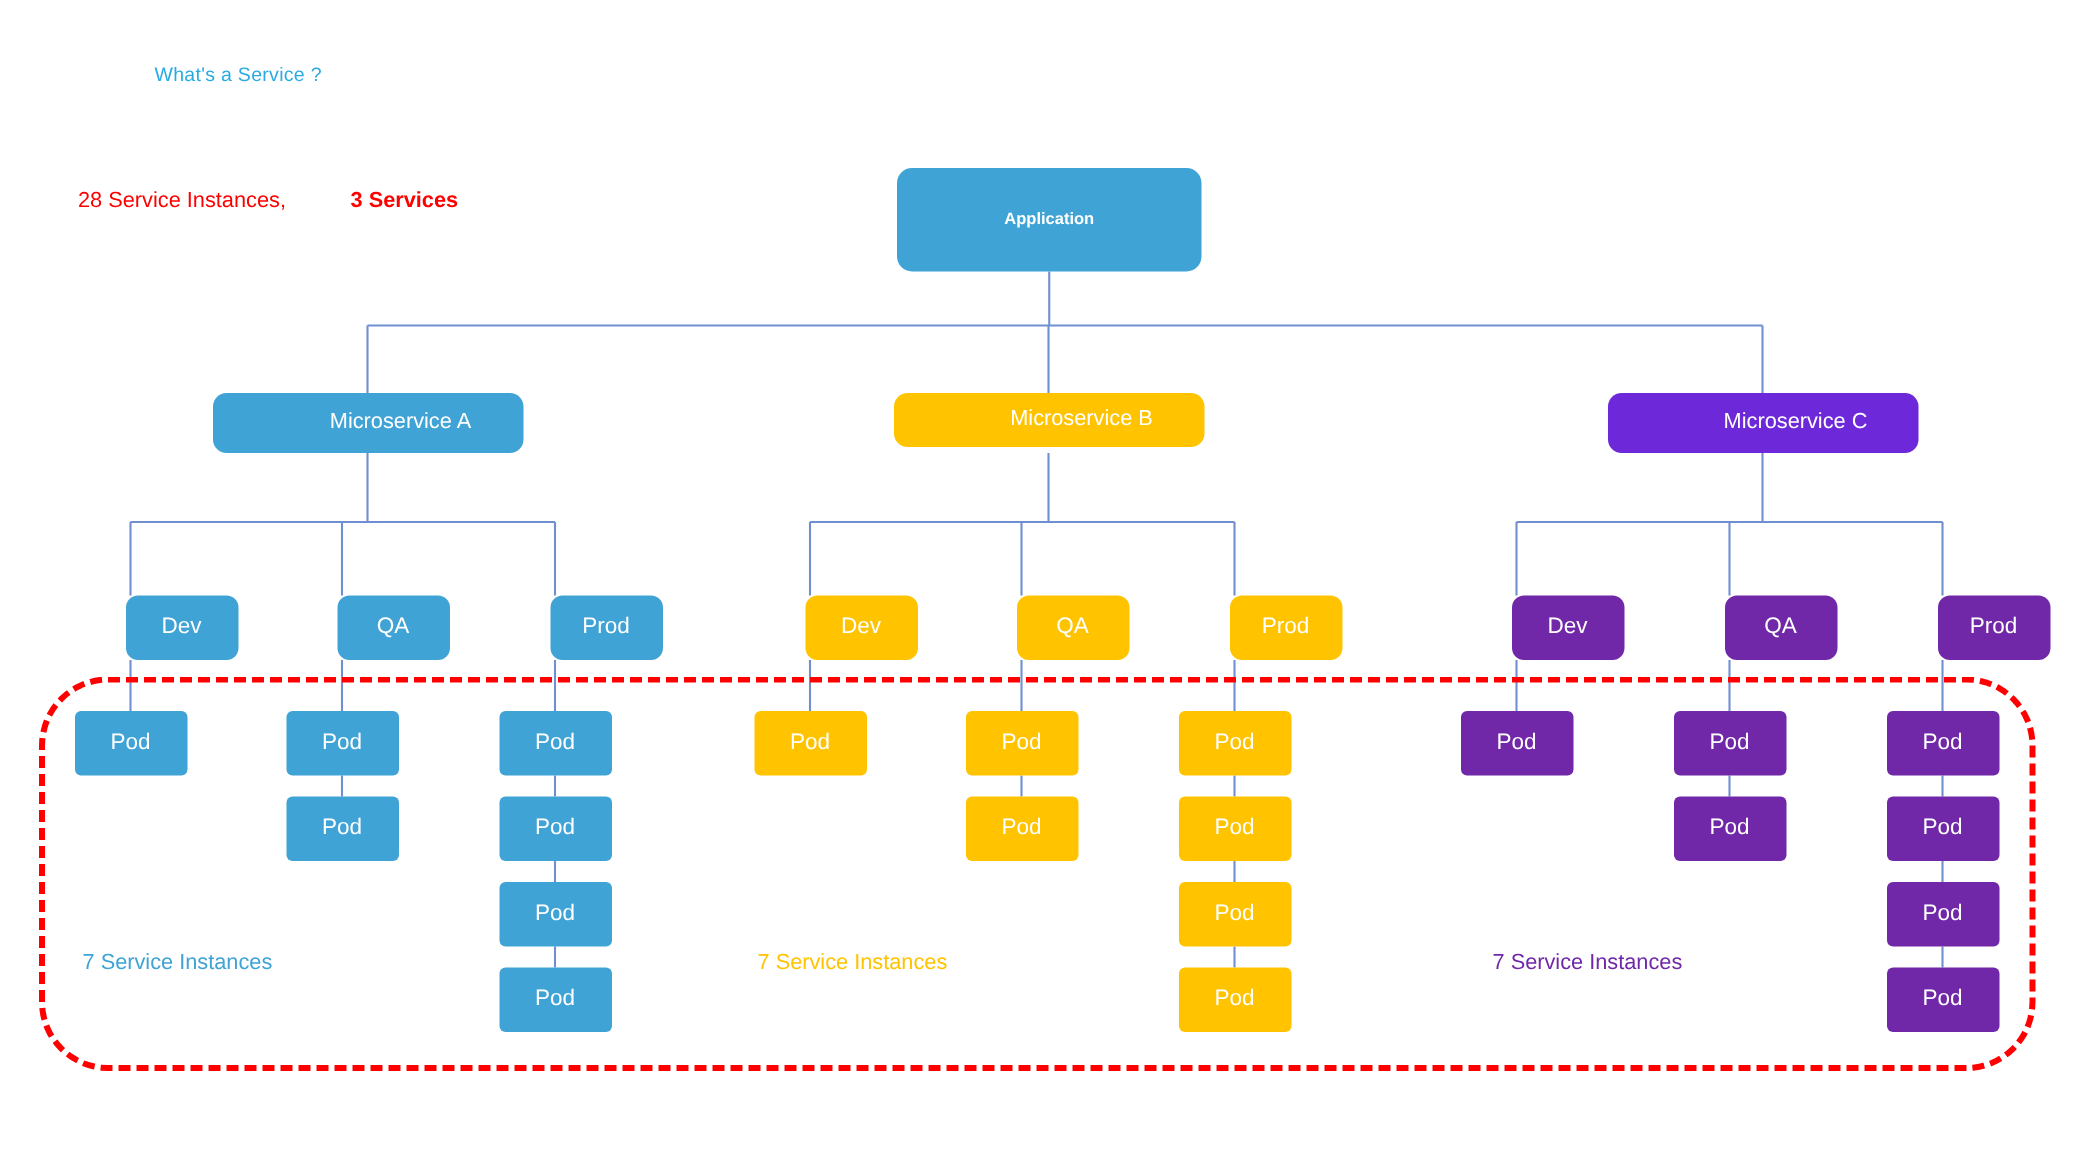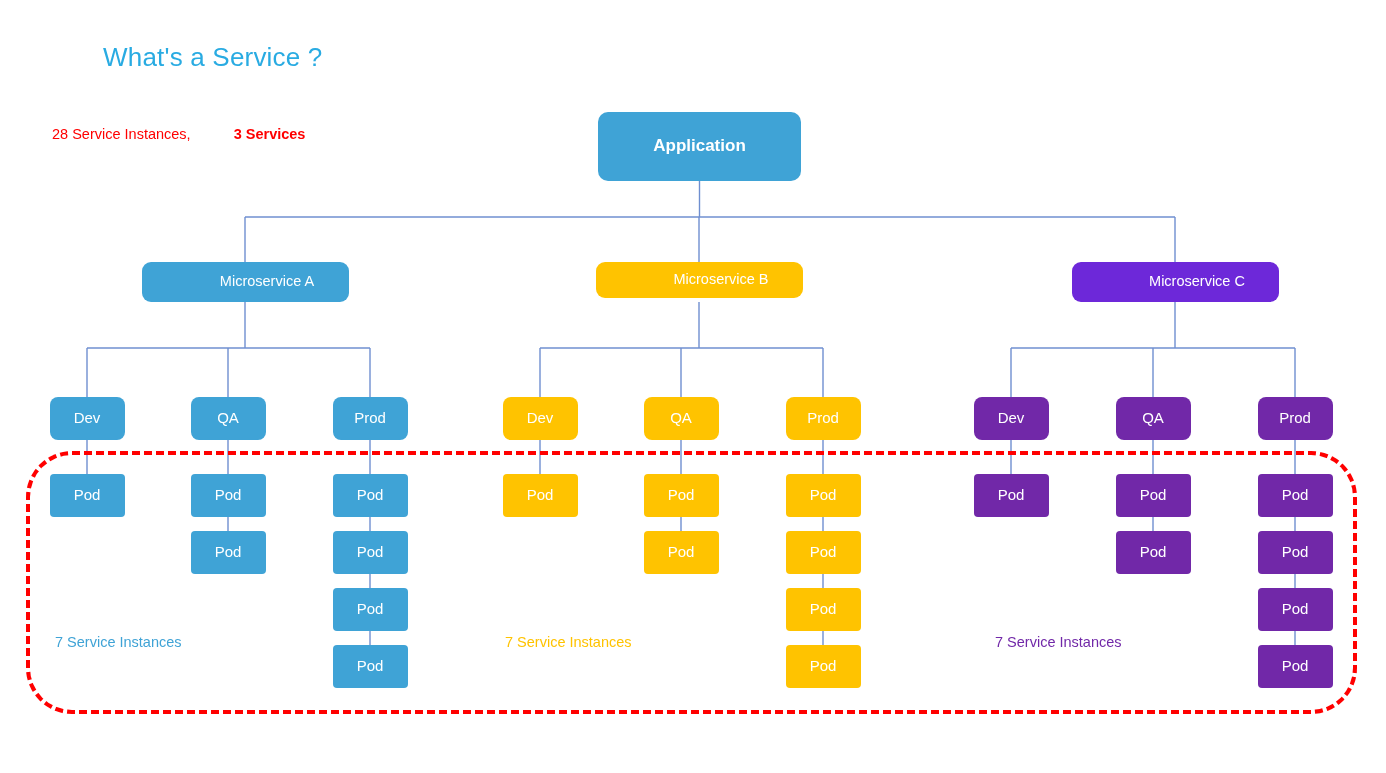--- a/index.html
+++ b/index.html
@@ -37,46 +37,47 @@
     align-items: center;
     justify-content: center;
     color: #ffffff;
     border-radius: 8px;
     text-align: center;
     line-height: 1.1;
     user-select: none;
   }
   .node.app {
     border-radius: 10px;
-    font-size: 17px;
+    font-size: 11px;
     font-weight: 700;
   }
   .node.ms {
     border-radius: 9px;
     font-size: 14.5px;
     font-weight: 400;
     padding-left: 44px;
   }
   .node.env {
     border-radius: 8px;
     font-size: 15px;
     font-weight: 400;
+    margin-left: 34px;
   }
   .node.pod {
     border-radius: 4px;
     font-size: 15px;
     font-weight: 400;
   }
 
   
   .title {
     position: absolute;
     left: 103px;
     top: 42px;
-    font-size: 26px;
+    font-size: 13px;
     color: #29ABE2;
     letter-spacing: 0.2px;
     white-space: nowrap;
   }
   .summary {
     position: absolute;
     left: 52px;
     top: 126px;
     font-size: 14.5px;
     color: #FF0000;

